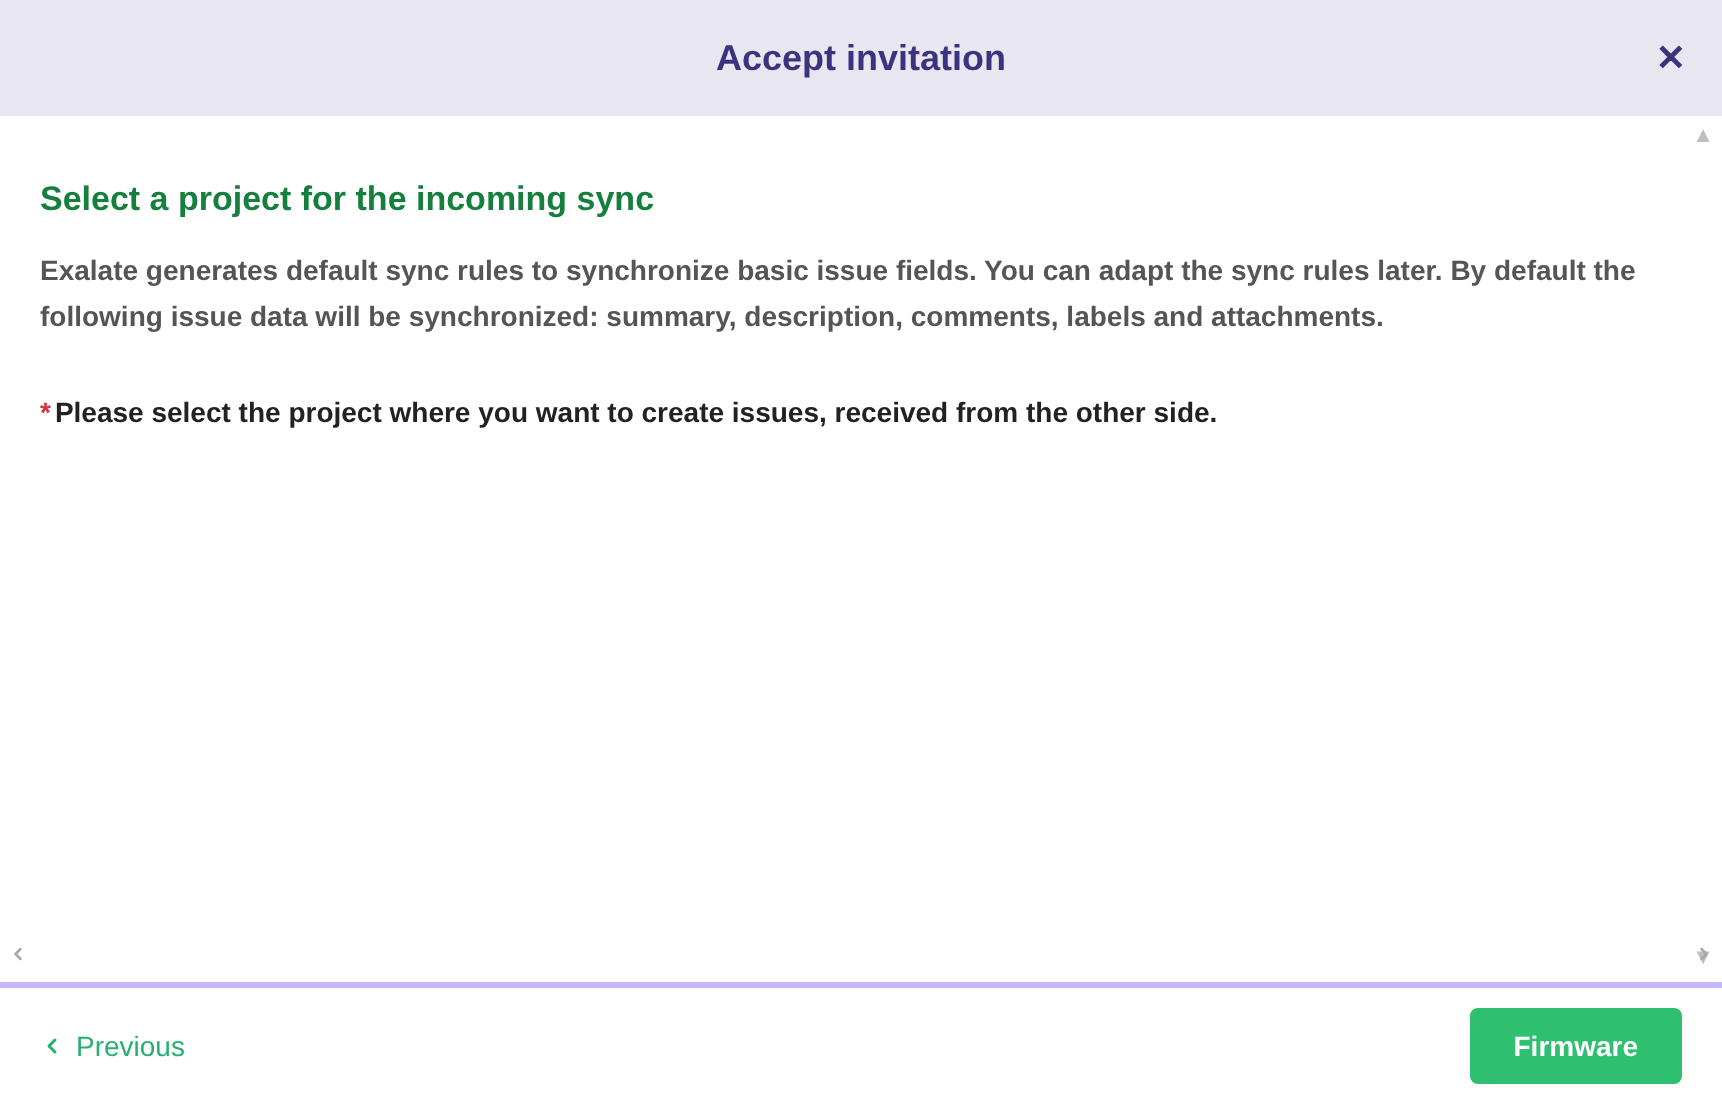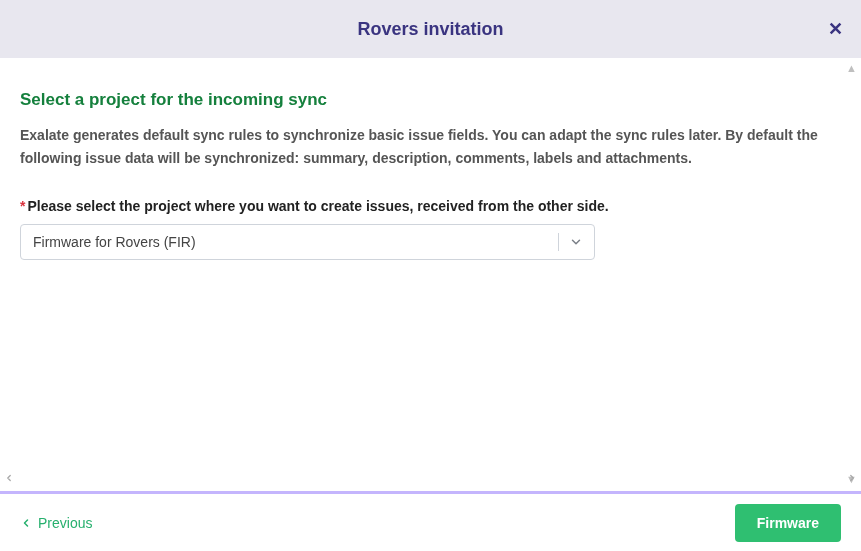--- a/index.html
+++ b/index.html
@@ -161,43 +161,34 @@
       position: absolute;
       right: 4px;
       bottom: 64px;
       color: #a8a8a8;
     }
   </style>
 </head>
 <body>
 
 <div class="header-bar">
-  <div class="header-title">Rovers invitation</div>
+  <div class="header-title">Accept invitation</div>
   <div class="close-icon">✕</div>
 </div>
 
 <div class="scroll-hint-right">▲</div>
 
 <div class="content-area">
   <h2 class="section-title">Select a project for the incoming sync</h2>
   <p class="section-desc">Exalate generates default sync rules to synchronize basic issue fields. You can adapt the sync rules later. By default the following issue data will be synchronized: summary, description, comments, labels and attachments.</p>
 
   <div class="field-label">
     <span class="required-mark">*</span><span>Please select the project where you want to create issues, received from the other side.</span>
   </div>
 
-  <div class="select-wrap">
-    <div class="select-value">Firmware for Rovers (FIR)</div>
-    <div class="select-caret-zone">
-      <div class="select-divider"></div>
-      <svg width="14" height="14" viewBox="0 0 24 24" fill="none" stroke="#7a7f87" stroke-width="2.5" stroke-linecap="round" stroke-linejoin="round">
-          <polyline points="6 9 12 15 18 9"></polyline>
-        </svg>
-    </div>
-  </div>
 </div>
 
 <div class="scroll-hint-bottom-right">▼</div>
 
 <div class="scroll-arrow-left">
   <svg width="10" height="10" viewBox="0 0 24 24" fill="none" stroke="#a8a8a8" stroke-width="3" stroke-linecap="round" stroke-linejoin="round">
       <polyline points="15 18 9 12 15 6"></polyline>
     </svg>
 </div>
 <div class="scroll-arrow-right">

